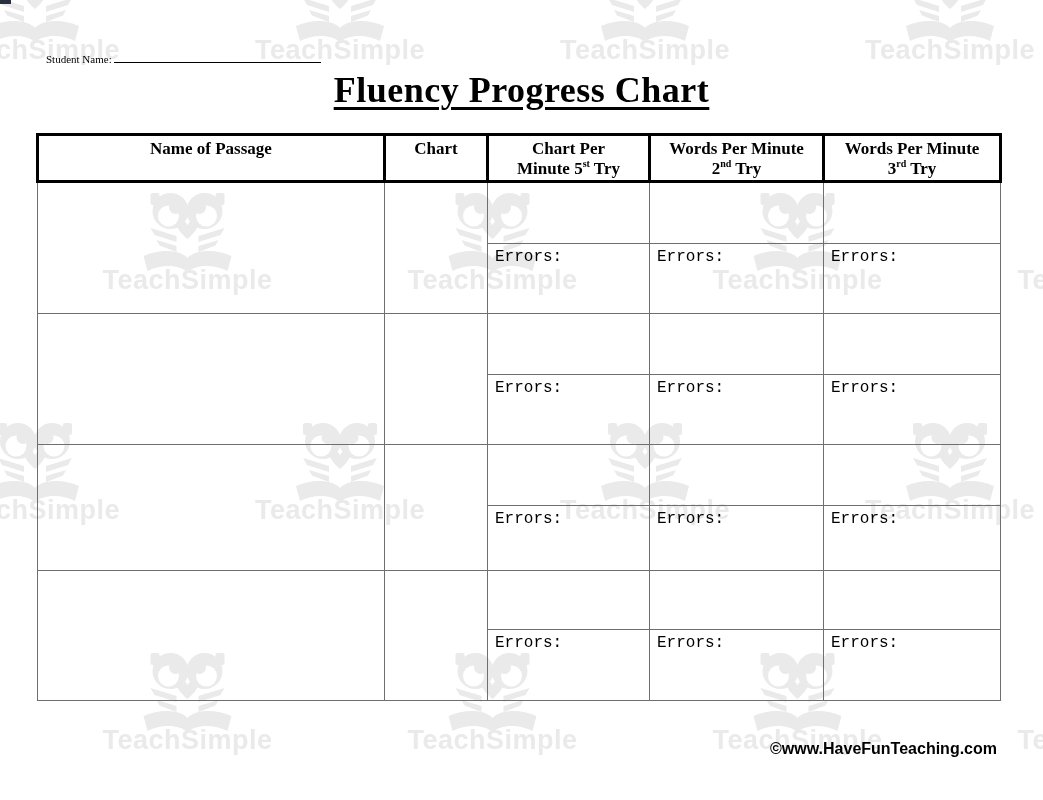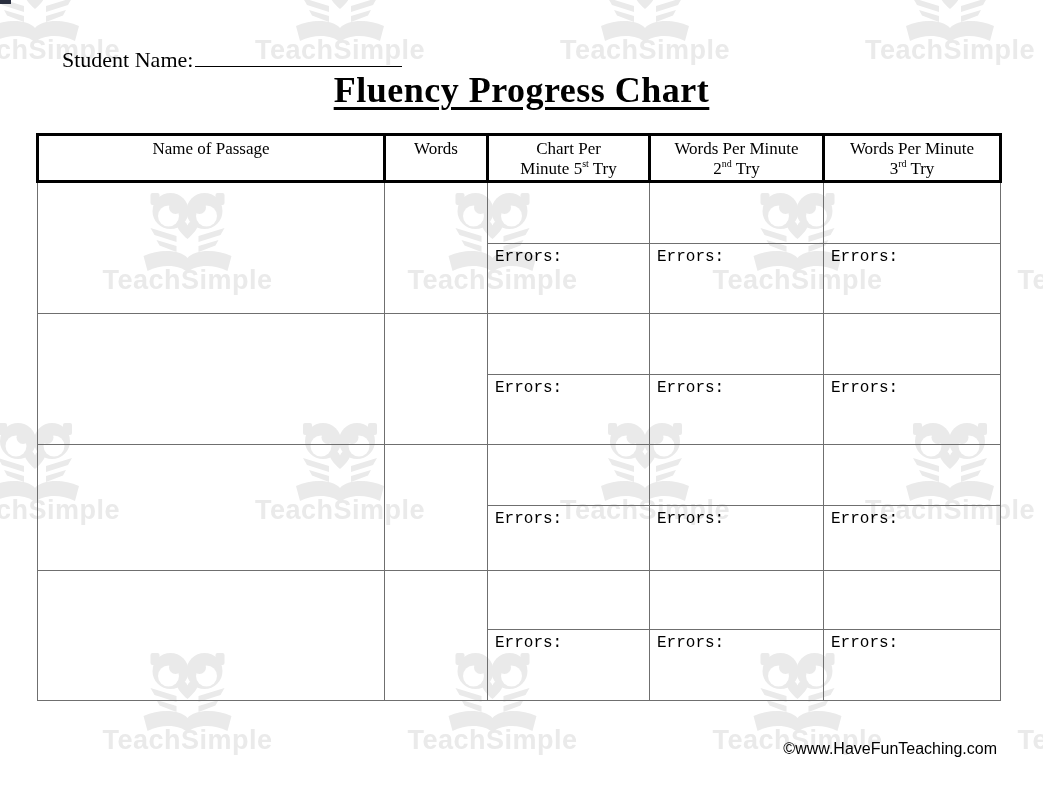--- a/index.html
+++ b/index.html
@@ -15,22 +15,22 @@
     position: absolute; left: 0; top: 0; z-index: 0;
     pointer-events: none;
   }
   .corner-artifact {
     position: absolute; left: 0; top: 0;
     width: 11px; height: 4px;
     background: #2b3040;
     z-index: 2;
   }
   .student-row {
-    position: absolute; left: 62px; top: 47px;
-    font-size: 22px; z-index: 1; white-space: nowrap;
+    position: absolute; left: 46px; top: 47px;
+    font-size: 11px; z-index: 1; white-space: nowrap;
   }
   .blank-line {
     display: inline-block;
     width: 207px; height: 15px;
     border-bottom: 1.5px solid #000;
     margin-left: 2px;
     vertical-align: baseline;
   }
   .page-title {
     position: absolute; left: 0; top: 69px; width: 100%;
@@ -48,21 +48,21 @@
   table.fluency {
     position: absolute; left: 36px; top: 133px;
     width: 963px;
     border-collapse: collapse;
     table-layout: fixed;
     z-index: 1;
   }
   table.fluency th {
     border: 3px solid #000;
     background: transparent;
-    font-size: 17px; font-weight: normal;
+    font-size: 17px; font-weight: bold;
     line-height: 20px;
     text-align: center; vertical-align: top;
     padding: 3px 0 0 0;
     height: 41px;
   }
   table.fluency td {
     border: 1px solid #6f6f6f;
     vertical-align: top;
     padding: 0;
     background: transparent;
@@ -80,21 +80,21 @@
   }
   .err-label {
     display: block;
     padding: 4px 0 0 7px;
     font-size: 16px;
     text-align: left;
   }
   .footer-credit {
     position: absolute; top: 740px; right: 46px;
     font-family: "Liberation Sans", sans-serif;
-    font-weight: normal; font-size: 16px;
+    font-weight: bold; font-size: 16px;
     z-index: 1;
   }
 </style>
 </head>
 <body>
 
 <svg class="wm-layer" width="1043" height="800" viewBox="0 0 1043 800">
   <defs>
     <g id="wm-unit" fill="#eaeaea">
       <g>
@@ -146,21 +146,21 @@
   <colgroup>
     <col style="width:347px">
       <col style="width:103px">
       <col style="width:162px">
       <col style="width:174px">
       <col style="width:177px">
   </colgroup>
   <thead>
     <tr>
       <th>Name of Passage</th>
-      <th>Words</th>
+      <th>Chart</th>
       <th>
         <div>Chart Per</div>
         <div><span>Minute 5</span><sup class="ord">st</sup><span> Try</span></div>
       </th>
       <th>
         <div>Words Per Minute</div>
         <div><span>2</span><sup class="ord">nd</sup><span> Try</span></div>
       </th>
       <th>
         <div>Words Per Minute</div>

